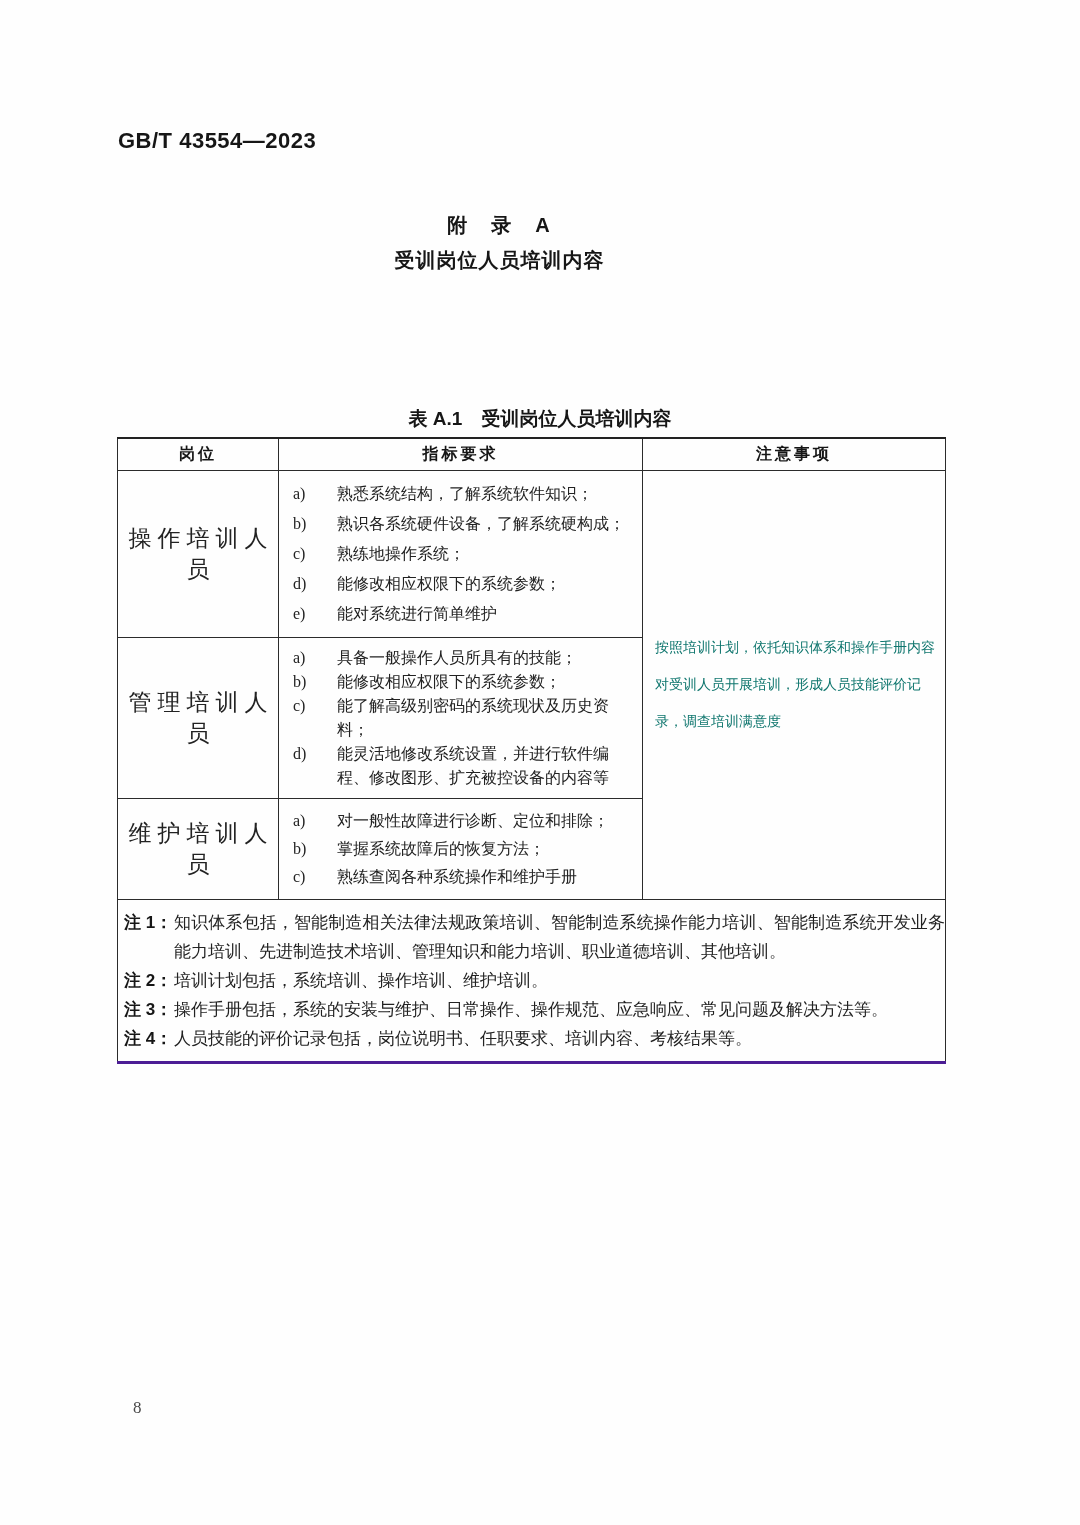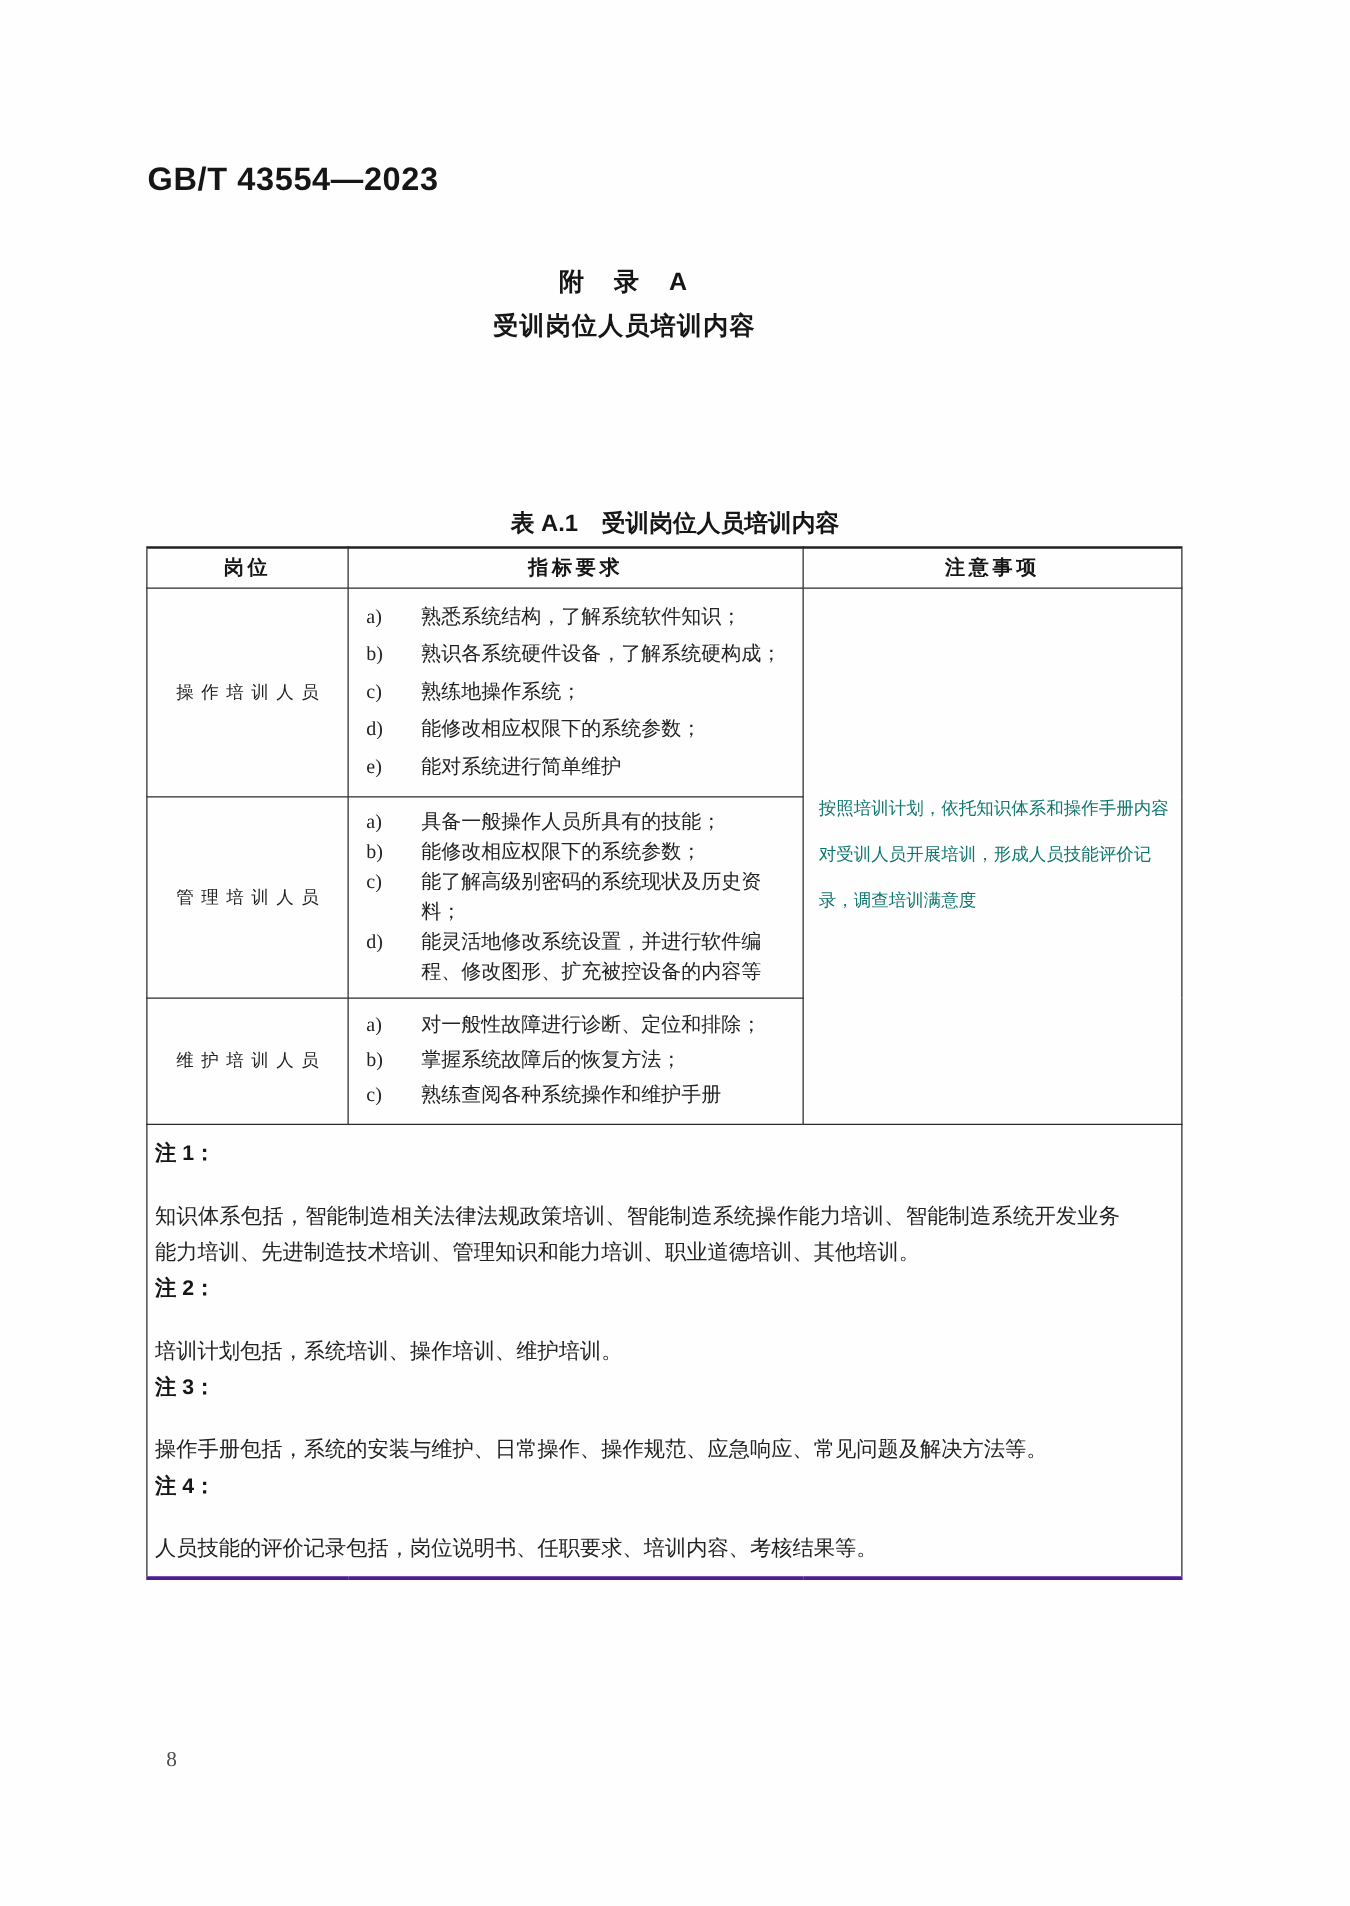--- a/index.html
+++ b/index.html
@@ -8,21 +8,21 @@
     background:#ffffff;
     font-family:"Liberation Serif","DejaVu Serif",serif;
     color:#1f1f1f;
     position:relative;
   }
   .page { position:absolute; inset:0; background:#fefefe; overflow:hidden; }
 
   .doc-number {
     position:absolute; left:118px; top:128px;
     font-family:"Liberation Sans","DejaVu Sans",sans-serif;
-    font-weight:bold; font-size:26px; letter-spacing:0.5px; color:#161616;
+    font-weight:bold; font-size:22px; letter-spacing:0.5px; color:#161616;
   }
 
   .title-block { position:absolute; left:0; top:212px; width:999px; text-align:center;
     font-family:"Liberation Sans","DejaVu Sans",sans-serif; font-weight:bold; color:#161616; }
   .title-main  { font-size:20px; letter-spacing:2px; }
   .title-sub   { font-size:19px; margin-top:15px; }
   .title-head  { font-size:20px; margin-top:8px; letter-spacing:1px; }
 
   .intro {
     position:absolute; left:112px; top:320px; width:860px;
@@ -46,39 +46,39 @@
   table.training th, table.training td {
     border:1px solid #2b2b2b; vertical-align:middle;
   }
   table.training { border-top:2px solid #222; border-bottom:3px solid #4c1d95; }
   th.hdr {
     height:32px; font-family:"Liberation Sans","DejaVu Sans",sans-serif;
     font-weight:bold; font-size:16px; letter-spacing:3px; color:#161616;
     text-align:center;
   }
   td.pos {
-    text-align:center; font-size:14px; letter-spacing:6px;
+    text-align:center; font-size:23px; letter-spacing:6px;
     color:#222; padding-left:6px;
   }
   td.req { padding:8px 2px 8px 12px; font-size:16px; color:#222; }
   tr.r1 { height:150px; } tr.r1 td.req .item { line-height:30px; }
   tr.r2 { height:148px; } tr.r2 td.req .item { line-height:24px; }
   tr.r3 { height:101px; } tr.r3 td.req .item { line-height:28px; }
   .item { display:flex; align-items:flex-start; }
   .item-marker { flex:0 0 46px; padding-left:2px; }
   .item-text { width:306px; }
 
   td.care {
     padding:0 4px 0 12px; font-size:14px; line-height:37px; color:#0f766e;
     vertical-align:middle;
   }
   td.care .care-text { width:280px; }
 
   td.notes { padding:8px 0 8px 6px; }
-  .note { display:flex; align-items:flex-start; font-size:17px; line-height:29px; color:#222;flex-direction:column; }
+  .note { display:flex; align-items:flex-start; font-size:17px; line-height:29px; color:#222; }
   .note-label {
     flex:0 0 50px; font-family:"Liberation Sans","DejaVu Sans",sans-serif;
     font-weight:bold; white-space:nowrap; color:#161616;
   }
   .note-text { width:772px; text-align:justify; }
 
   .page-number {
     position:absolute; left:133px; top:1398px;
     font-size:17px; color:#4a4a4a;
   }

